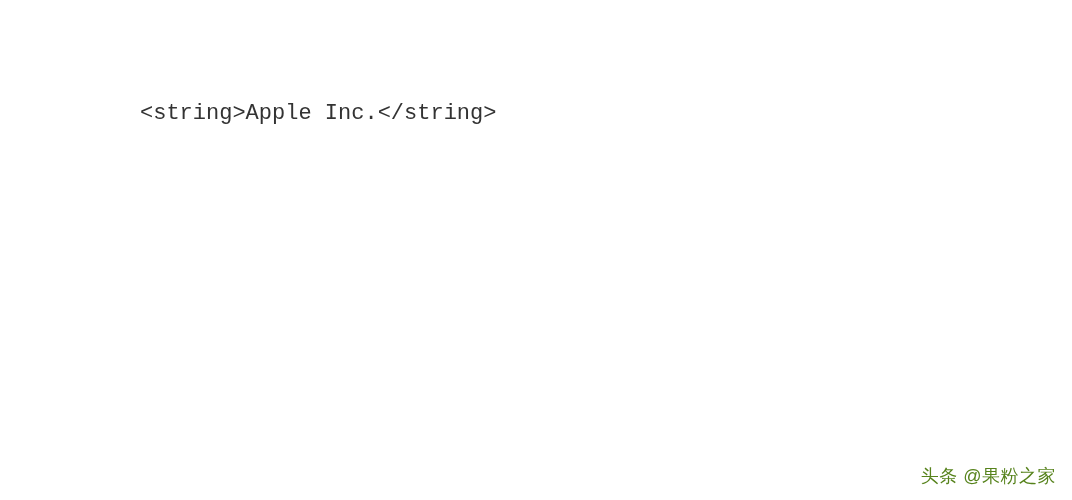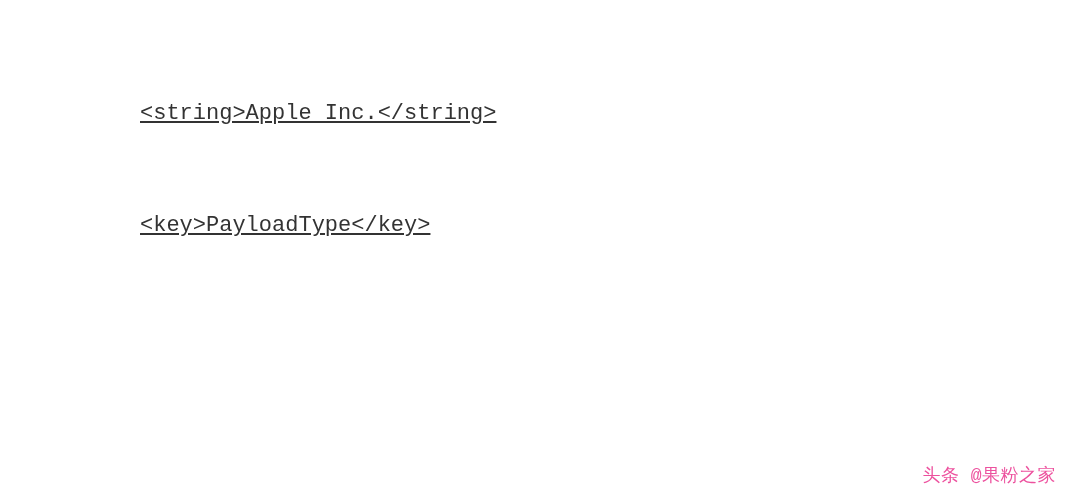--- a/index.html
+++ b/index.html
@@ -20,39 +20,37 @@
       overflow: hidden;
     }
     .code-block {
       white-space: pre;
     }
     .line {
       display: block;
     }
     .indent-1 {
       padding-left: 100px;
-      text-decoration: underline;
     }
     .watermark {
       position: absolute;
       bottom: 8px;
       right: 16px;
-      font-family: Liberation Mono, monospace;
+      font-family: Liberation Sans, sans-serif;
       font-size: 18px;
-      color: #ec4899;
+      color: #4d7c0f;
       opacity: 0.95;
       letter-spacing: 0.5px;
     }
   </style>
 </head>
 <body>
 
 <div class="code-block">
   <span class="line indent-1">&lt;string&gt;Apple Inc.&lt;/string&gt;</span>
-  <span class="line indent-1">&lt;key&gt;PayloadType&lt;/key&gt;</span>
   
   
   
   
   
   
   
   
   
 </div>

